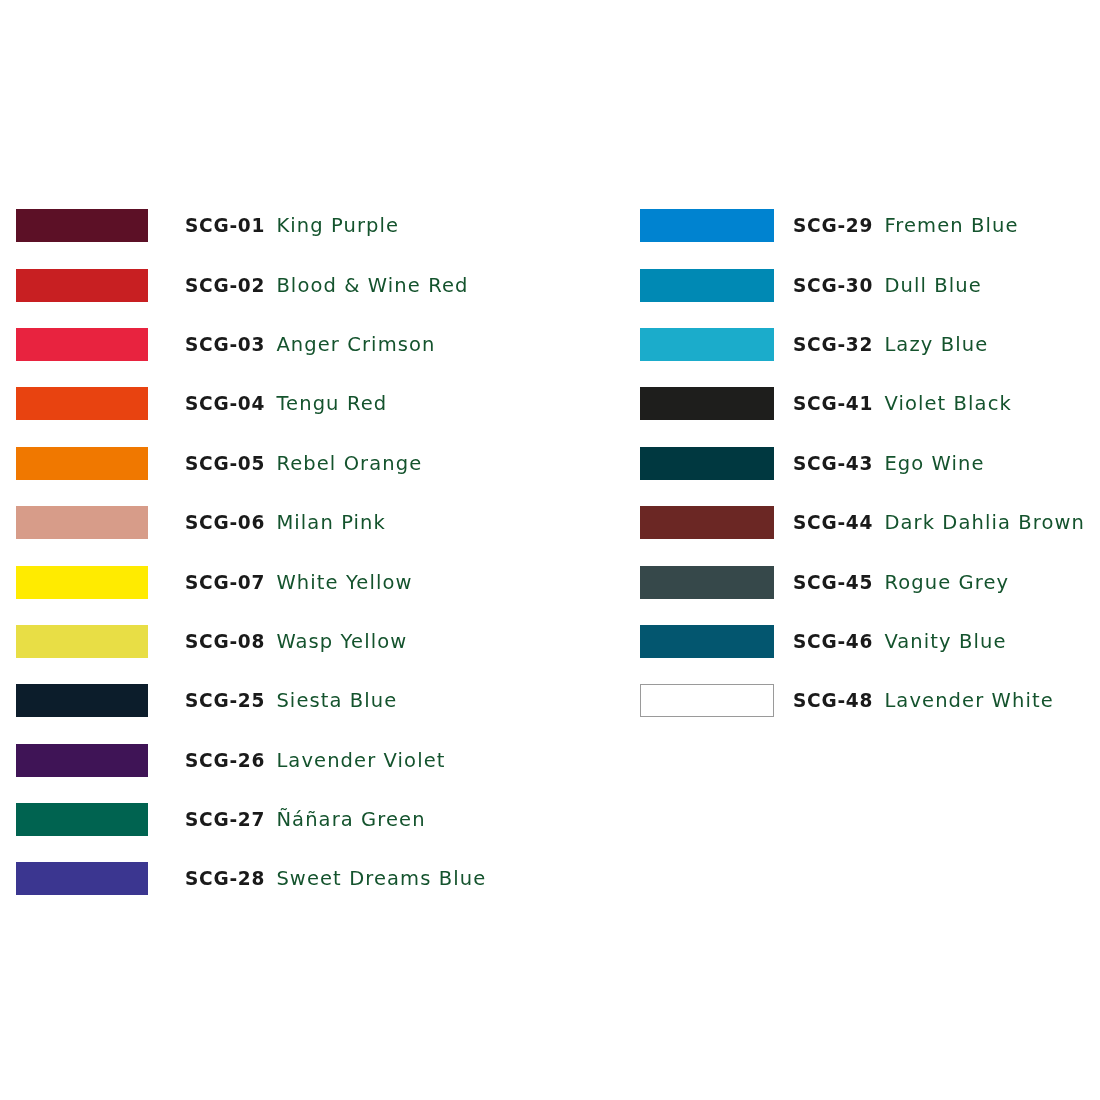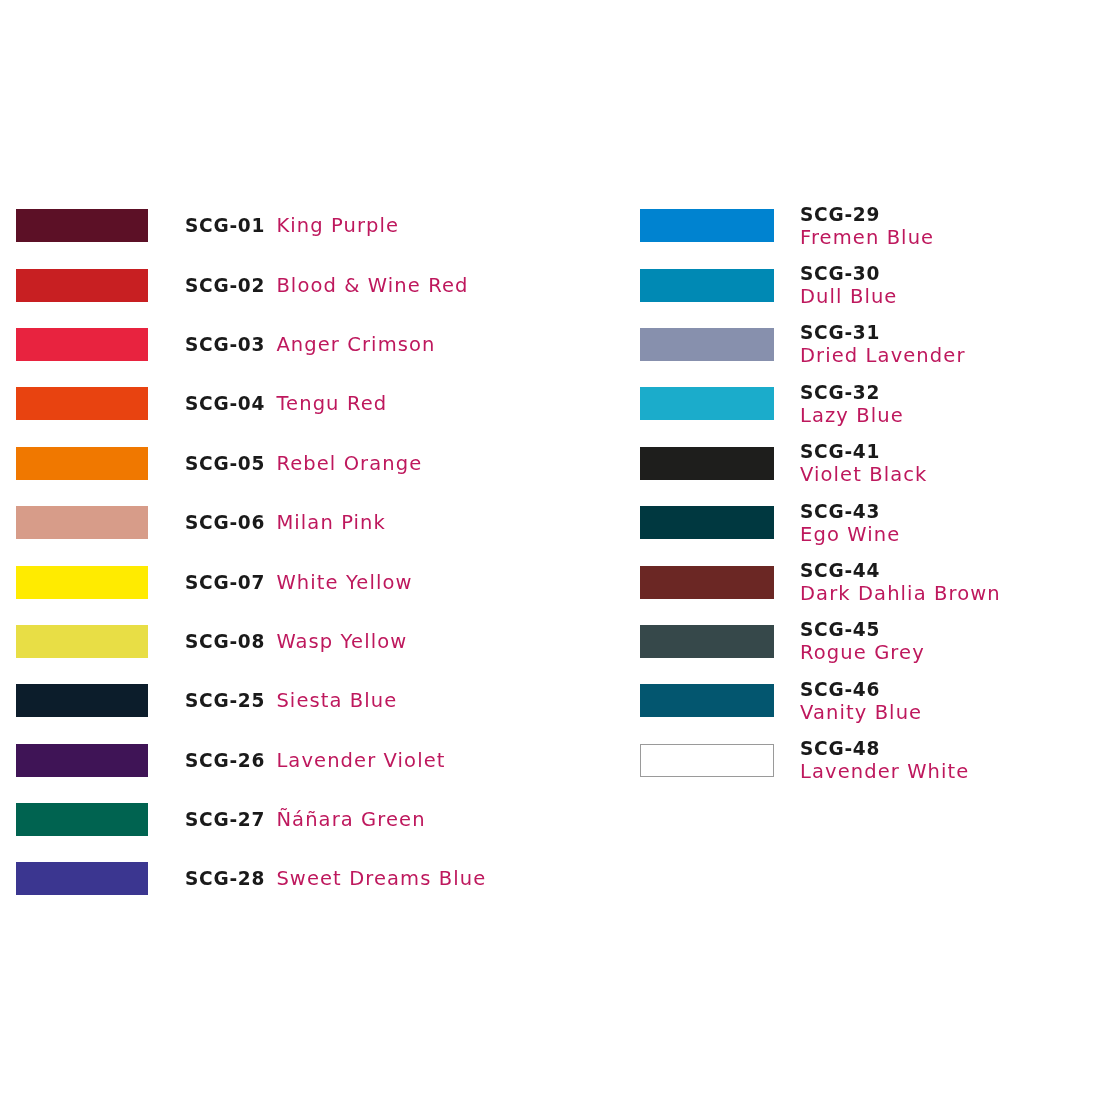--- a/index.html
+++ b/index.html
@@ -45,37 +45,37 @@
   .swatch-chip.has-outline {
     border: 1px solid #9a9a9a;
   }
 
   .swatch-label {
     display: flex;
     align-items: baseline;
     white-space: nowrap;
   }
   #column-left  .swatch-label { margin-left: 37px; }
-  #column-right .swatch-label { margin-left: 19px; flex-direction: column; }
+  #column-right .swatch-label { margin-left: 19px; }
 
   .swatch-code {
     font-family: "DejaVu Sans", sans-serif;
     font-weight: 700;
     font-size: 19.5px;
     letter-spacing: 0.8px;
     color: #1a1a1a;
     transform: scaleX(0.95);
     transform-origin: left center;
   }
   .swatch-name {
     font-family: "DejaVu Sans", sans-serif;
     font-weight: 400;
     font-size: 19.5px;
     letter-spacing: 1.1px;
-    color: #be185d;
+    color: #14532d;
     margin-left: 7px;
   }
 </style>
 </head>
 <body>
 
 <div id="swatch-chart">
   <div class="column" id="column-left">
       <div class="swatch-row">
         <div class="swatch-chip" style="background-color: rgb(92, 16, 38);"></div>
@@ -171,27 +171,20 @@
         </div>
       </div>
       <div class="swatch-row">
         <div class="swatch-chip" style="background-color: rgb(0, 137, 180);"></div>
         <div class="swatch-label">
           <span class="swatch-code">SCG-30</span>
           <span class="swatch-name">Dull Blue</span>
         </div>
       </div>
       <div class="swatch-row">
-        <div class="swatch-chip" style="background-color: rgb(135, 144, 173);"></div>
-        <div class="swatch-label">
-          <span class="swatch-code">SCG-31</span>
-          <span class="swatch-name">Dried Lavender</span>
-        </div>
-      </div>
-      <div class="swatch-row">
         <div class="swatch-chip" style="background-color: rgb(27, 172, 203);"></div>
         <div class="swatch-label">
           <span class="swatch-code">SCG-32</span>
           <span class="swatch-name">Lazy Blue</span>
         </div>
       </div>
       <div class="swatch-row">
         <div class="swatch-chip" style="background-color: rgb(30, 30, 28);"></div>
         <div class="swatch-label">
           <span class="swatch-code">SCG-41</span>

